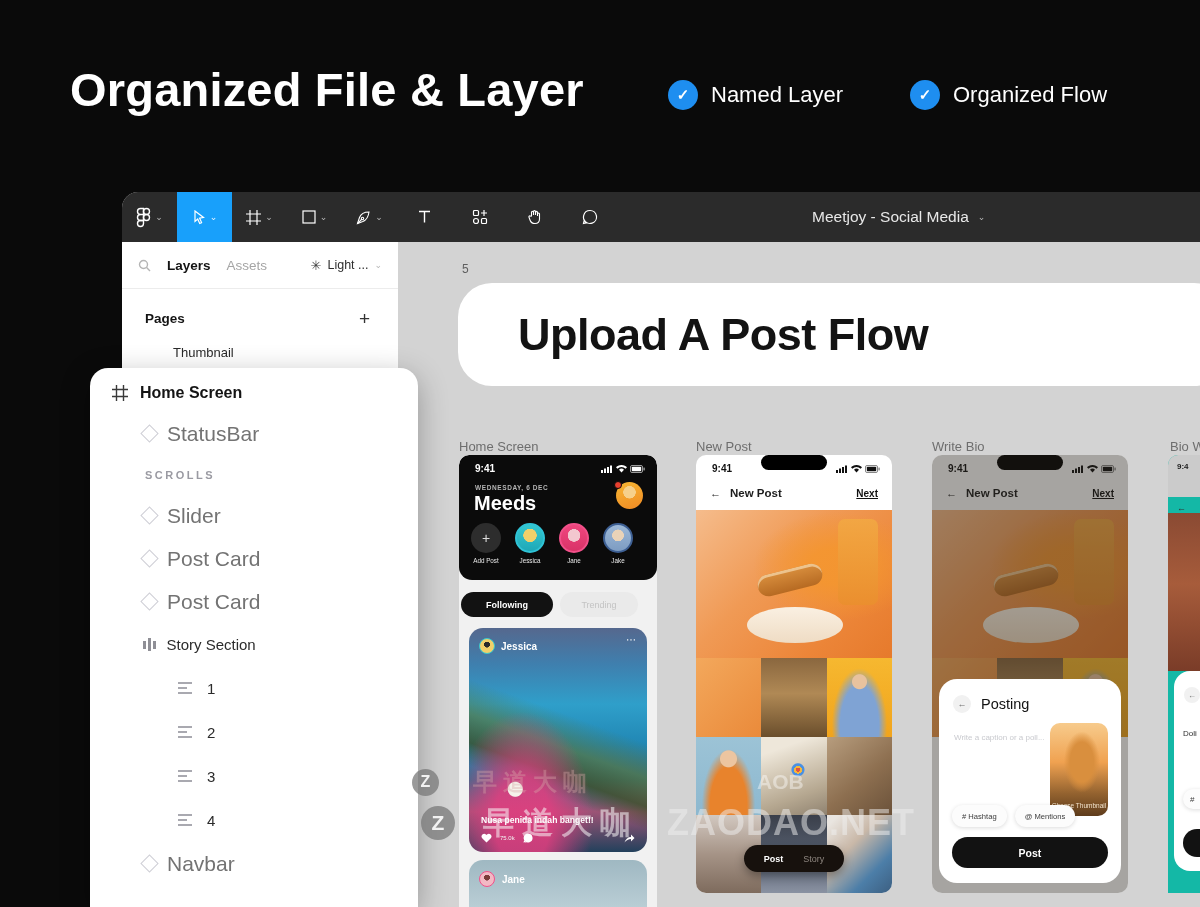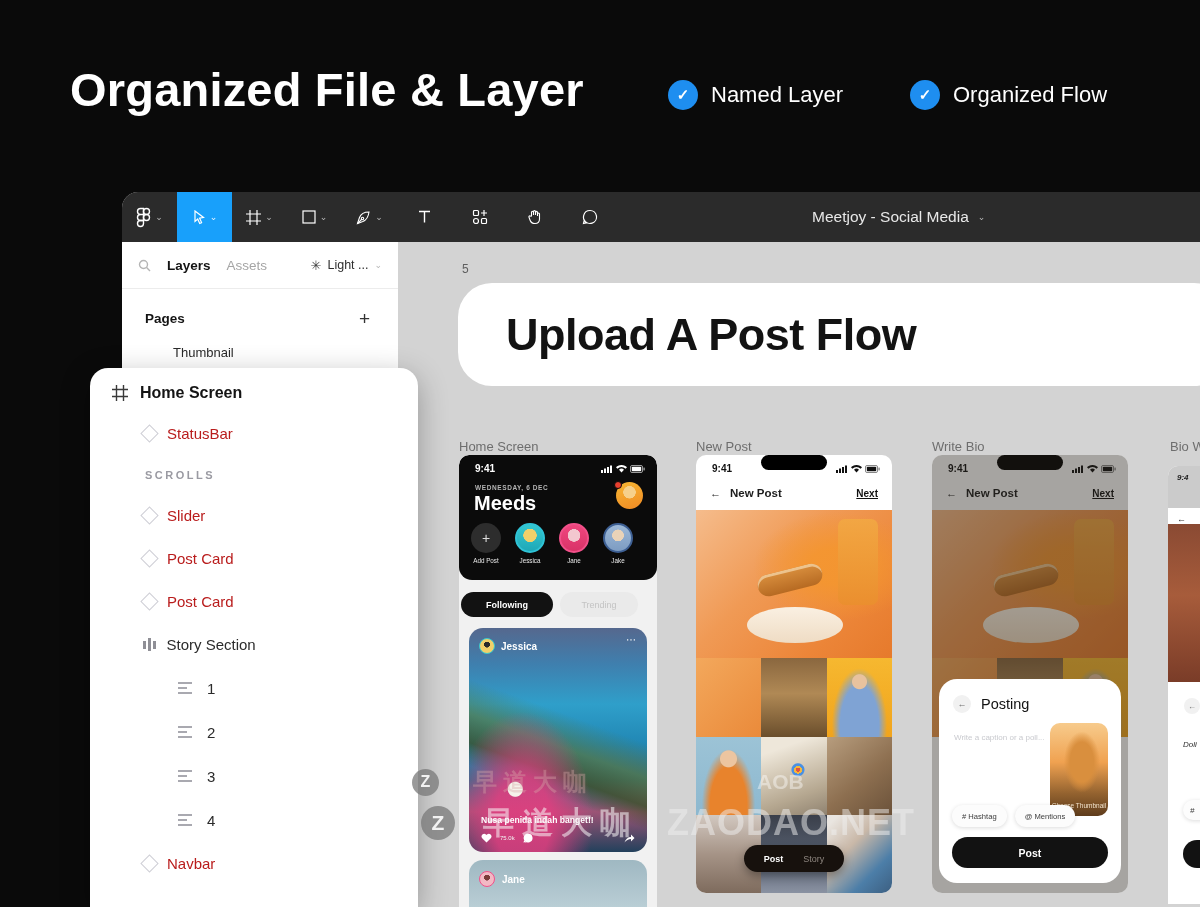--- a/index.html
+++ b/index.html
@@ -38,21 +38,21 @@
   .sb-theme .chev2 { color:#b5b5b5; font-size:9px; }
   .sb-pages { display:flex; justify-content:space-between; align-items:center; padding:20px 28px 0 23px; }
   .sb-pages-label { font-size:13.5px; font-weight:700; color:#141414; }
   .sb-plus { font-size:19px; color:#333; font-weight:400; line-height:1; }
   .sb-page-item { padding:17px 0 0 51px; font-size:13px; color:#2a2a2a; }
 
   
   .canvas { position:relative; flex:1; background:#d3d3d3; overflow:hidden; }
   .page-number { position:absolute; left:64px; top:20px; font-size:12px; color:#5f5f5f; }
   .flow-pill { position:absolute; left:60px; top:41px; width:770px; height:103px; background:#fff; border-radius:34px; display:flex; align-items:center; }
-  .flow-pill span { margin-left:48px; font-size:45px; font-weight:800; letter-spacing:-0.5px; color:#131313; }
+  .flow-pill span { margin-left:60px; font-size:45px; font-weight:800; letter-spacing:-0.5px; color:#131313; }
   .frame-label { position:absolute; top:197px; font-size:13px; color:#6e6e6e; white-space:nowrap; }
 
   
   .ph-home { position:absolute; left:61px; top:213px; width:198px; height:452px; background:#f1f1f1; border-radius:10px 10px 0 0; overflow:hidden; }
   .ph1-dark { position:relative; height:125px; background:#0b0b0b; border-radius:10px 10px 13px 13px; }
   .mini-status { display:flex; justify-content:space-between; align-items:center; padding:8px 12px 0 16px; }
   .mini-time { font-size:10px; font-weight:700; }
   .ph1-dark .mini-status { color:#fff; }
   .sticons { display:flex; gap:3px; align-items:center; }
   .ph1-date { position:absolute; left:16px; top:29px; font-size:6.5px; letter-spacing:0.6px; color:#b5b5b5; font-weight:600; }
@@ -127,21 +127,21 @@
   .wbm-title { font-size:14.5px; font-weight:400; color:#121212; }
   .wbm-ph { position:absolute; left:15px; top:54px; font-size:8px; color:#c9cacf; }
   .wbm-thumb { position:absolute; right:13px; top:44px; width:58px; height:93px; border-radius:10px; overflow:hidden;
     background: radial-gradient(ellipse at 55% 42%, #d98f3e 0 26%, transparent 40%), linear-gradient(180deg,#f7cb8c 0%,#f0a251 42%,#93622f 76%,#5e3c1c 100%); }
   .wbm-thumb span { position:absolute; left:0; right:0; bottom:5px; text-align:center; font-size:6.5px; line-height:1.6; color:#f2e3cc; }
   .wbm-pills { position:absolute; left:13px; top:126px; display:flex; gap:8px; }
   .wb-pill { height:22px; padding:0 10px; border-radius:11px; background:#fcfcfc; box-shadow:0 1px 4px rgba(0,0,0,0.14); font-size:7.6px; color:#3b3b3b; display:flex; align-items:center; }
   .wbm-post { position:absolute; left:13px; right:13px; top:158px; height:31px; background:#121212; border-radius:17px; color:#fff; font-size:10.5px; font-weight:700; display:flex; align-items:center; justify-content:center; }
 
   
-  .ph-bw { position:absolute; left:770px; top:224px; width:32px; height:438px; background:#ffffff; border-radius:10px 0 0 0; overflow:hidden;font-style:italic; }
+  .ph-bw { position:absolute; left:770px; top:213px; width:32px; height:438px; background:#14b8a6; border-radius:10px 0 0 0; overflow:hidden; }
   .bw-status { height:42px; background:#cbcbcb; padding:7px 0 0 9px; font-size:8px; font-weight:700; color:#222; }
   .bw-back { padding:6px 0 0 9px; font-size:9px; color:#333; }
   .bw-photo { height:158px; background:linear-gradient(180deg,#8a4a33,#a75c3b 45%,#7a3c28); }
   .bw-modal { position:relative; margin-left:6px; height:200px; background:#fff; border-radius:16px 0 0 16px; }
   .bw-circle { position:absolute; left:10px; top:16px; width:16px; height:16px; border-radius:50%; background:#f1f1f1; color:#707070; font-size:8px; display:flex; align-items:center; justify-content:center; }
   .bw-cap { position:absolute; left:9px; top:58px; font-size:8px; color:#2e2e2e; }
   .bw-pill { position:absolute; left:9px; top:118px; width:20px; height:20px; border-radius:10px 0 0 10px; background:#fcfcfc; box-shadow:0 1px 4px rgba(0,0,0,0.14); font-size:8px; color:#3b3b3b; display:flex; align-items:center; padding-left:7px; }
   .bw-btn { position:absolute; left:9px; bottom:14px; width:23px; height:28px; background:#121212; border-radius:15px 0 0 15px; }
 
   
@@ -157,21 +157,21 @@
   .wm2 .wm-site { font-size:36px; font-weight:700; color:rgba(240,240,240,0.5); letter-spacing:1px; }
 
   
   .layers-panel { position:absolute; left:90px; top:368px; width:328px; height:539px; background:#fff; border-radius:18px 18px 0 0; box-shadow:0 8px 30px rgba(0,0,0,0.3); z-index:40; padding-top:6px; overflow:hidden; }
   .lp-row { display:flex; align-items:center; }
   .lp-title { height:38px; padding-left:22px; gap:12px; }
   .lp-title-label { font-size:16px; font-weight:700; color:#141414; }
   .lp-section { height:39px; padding-left:55px; }
   .lp-section-label { font-size:11px; font-weight:600; letter-spacing:2.5px; color:#9a9aa2; }
   .lp-item { height:43px; padding-left:53px; gap:11px; }
-  .lp-comp-label { font-size:15px; color:#b91c1c; }
+  .lp-comp-label { font-size:21px; color:#737373; }
   .lp-layout-label { font-size:15px; color:#2b2b2b; }
   .lp-num { height:44px; padding-left:88px; gap:15px; }
   .lp-num-label { font-size:15px; color:#2b2b2b; }
   .diamond { width:13px; height:13px; border:1.5px solid #cfcfd6; transform:rotate(45deg); flex:none; }
   .lines3v { display:flex; gap:2.5px; align-items:center; }
   .lines3v i { display:block; width:2.5px; background:#8f8f96; }
   .lines3h i { display:block; height:2.5px; background:#a9a9b0; margin:2.5px 0; }
 </style>
 </head>
 <body>

